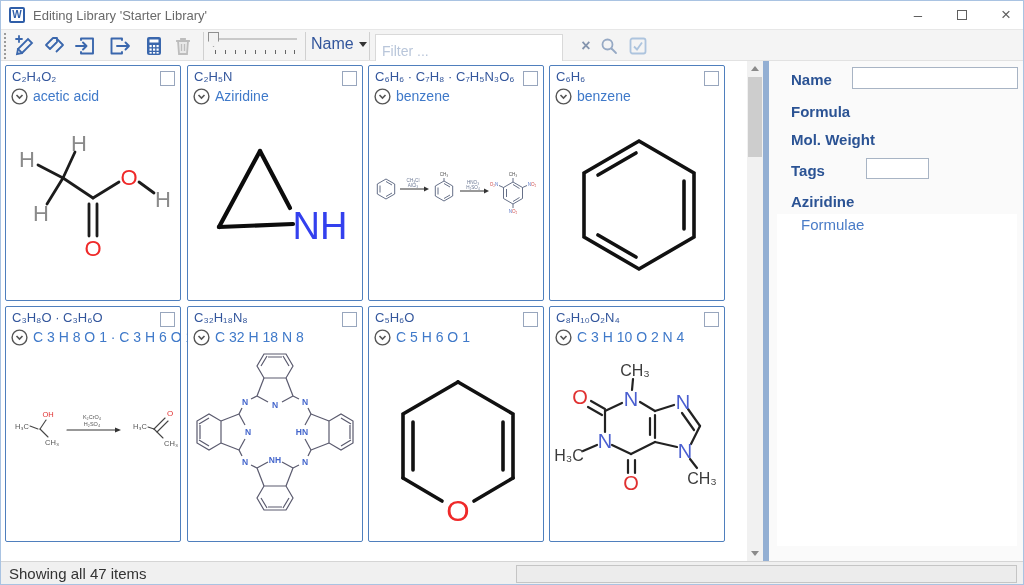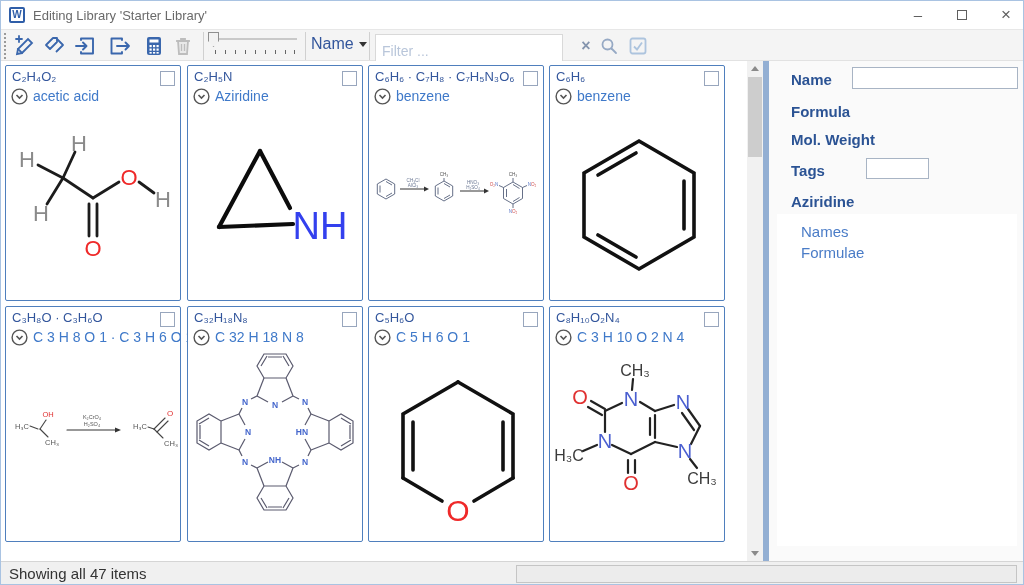--- a/index.html
+++ b/index.html
@@ -417,21 +417,20 @@
 
 <div class="rpanel">
   <div class="rp-label" style="top:10px">Name</div>
   <input class="rp-input" style="left: 83px; top: 6px; width: 166px;" value="">
   <div class="rp-label" style="top:42px">Formula</div>
   <div class="rp-label" style="top:70px">Mol. Weight</div>
   <div class="rp-label" style="top:101px">Tags</div>
   <input class="rp-input" style="left: 97px; top: 97px; width: 63px; height: 21px;" value="">
   <div class="rp-label" style="top:132px">Aziridine</div>
   <div class="meta-box">
-    <div class="meta-item" style="margin-top:7px">Names</div>
     <div class="meta-item">Formulae</div>
   </div>
 </div>
 
 <div class="statusbar">
   <div class="status-text">Showing all 47 items</div>
   <div class="progress"></div>
 </div>
 
 </body></html>

